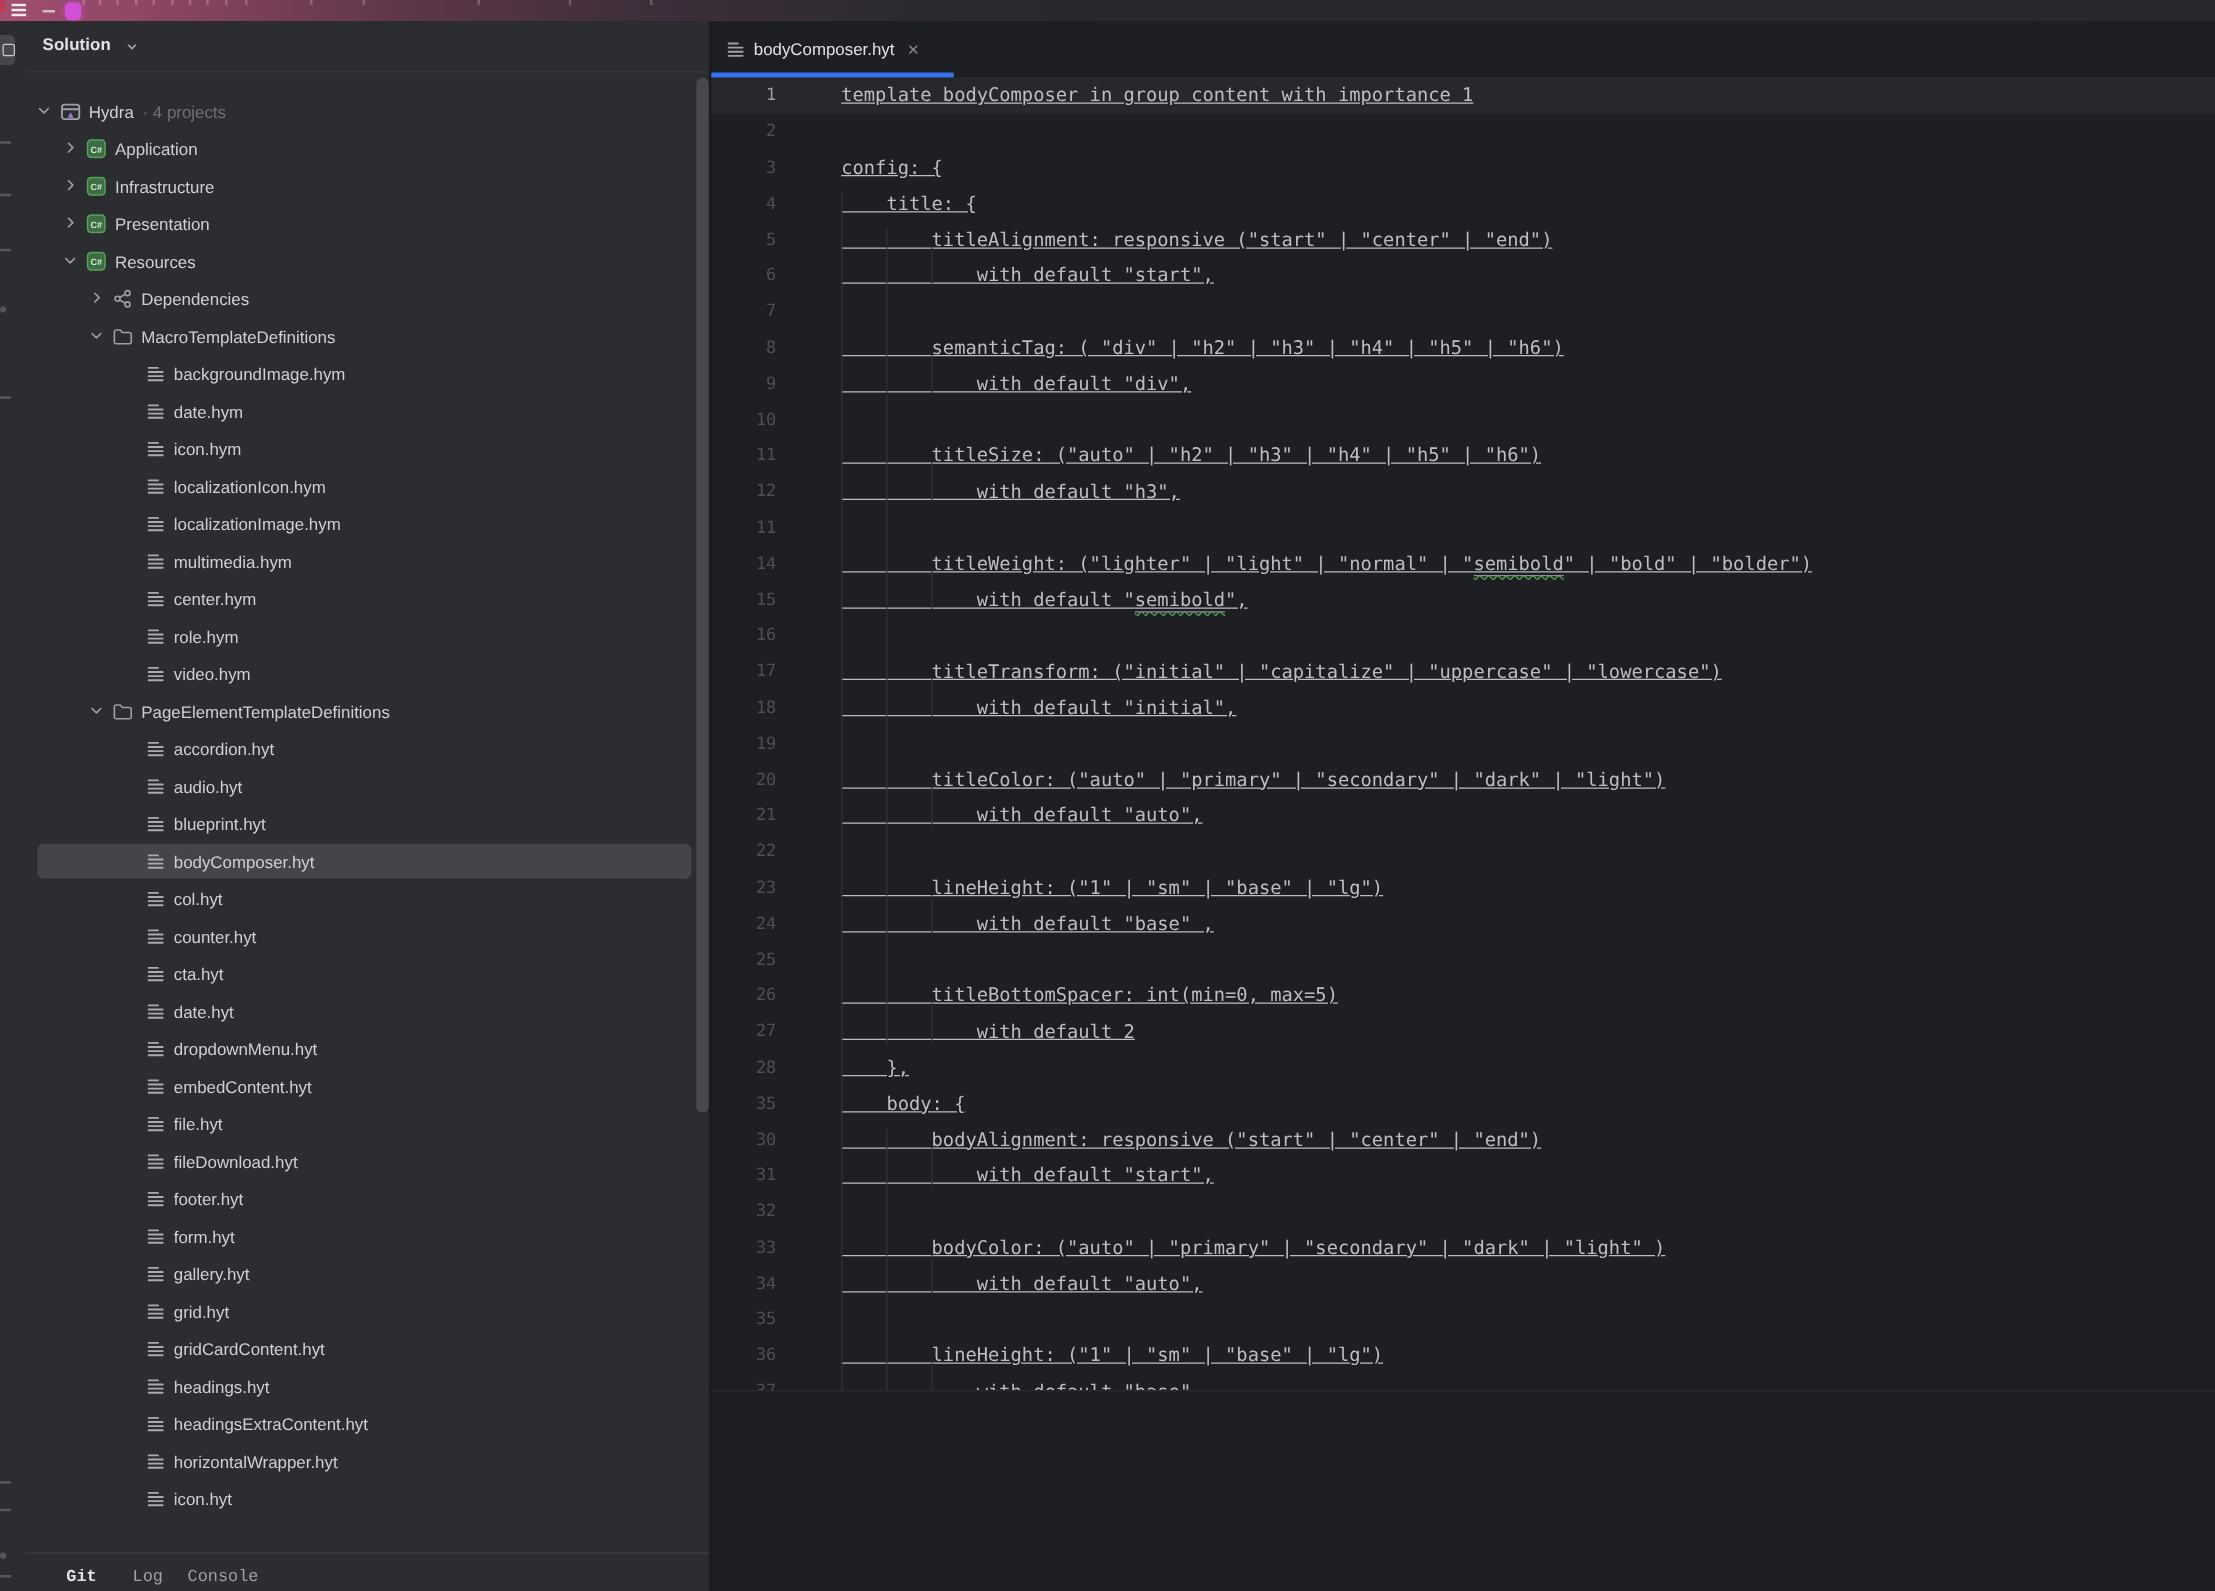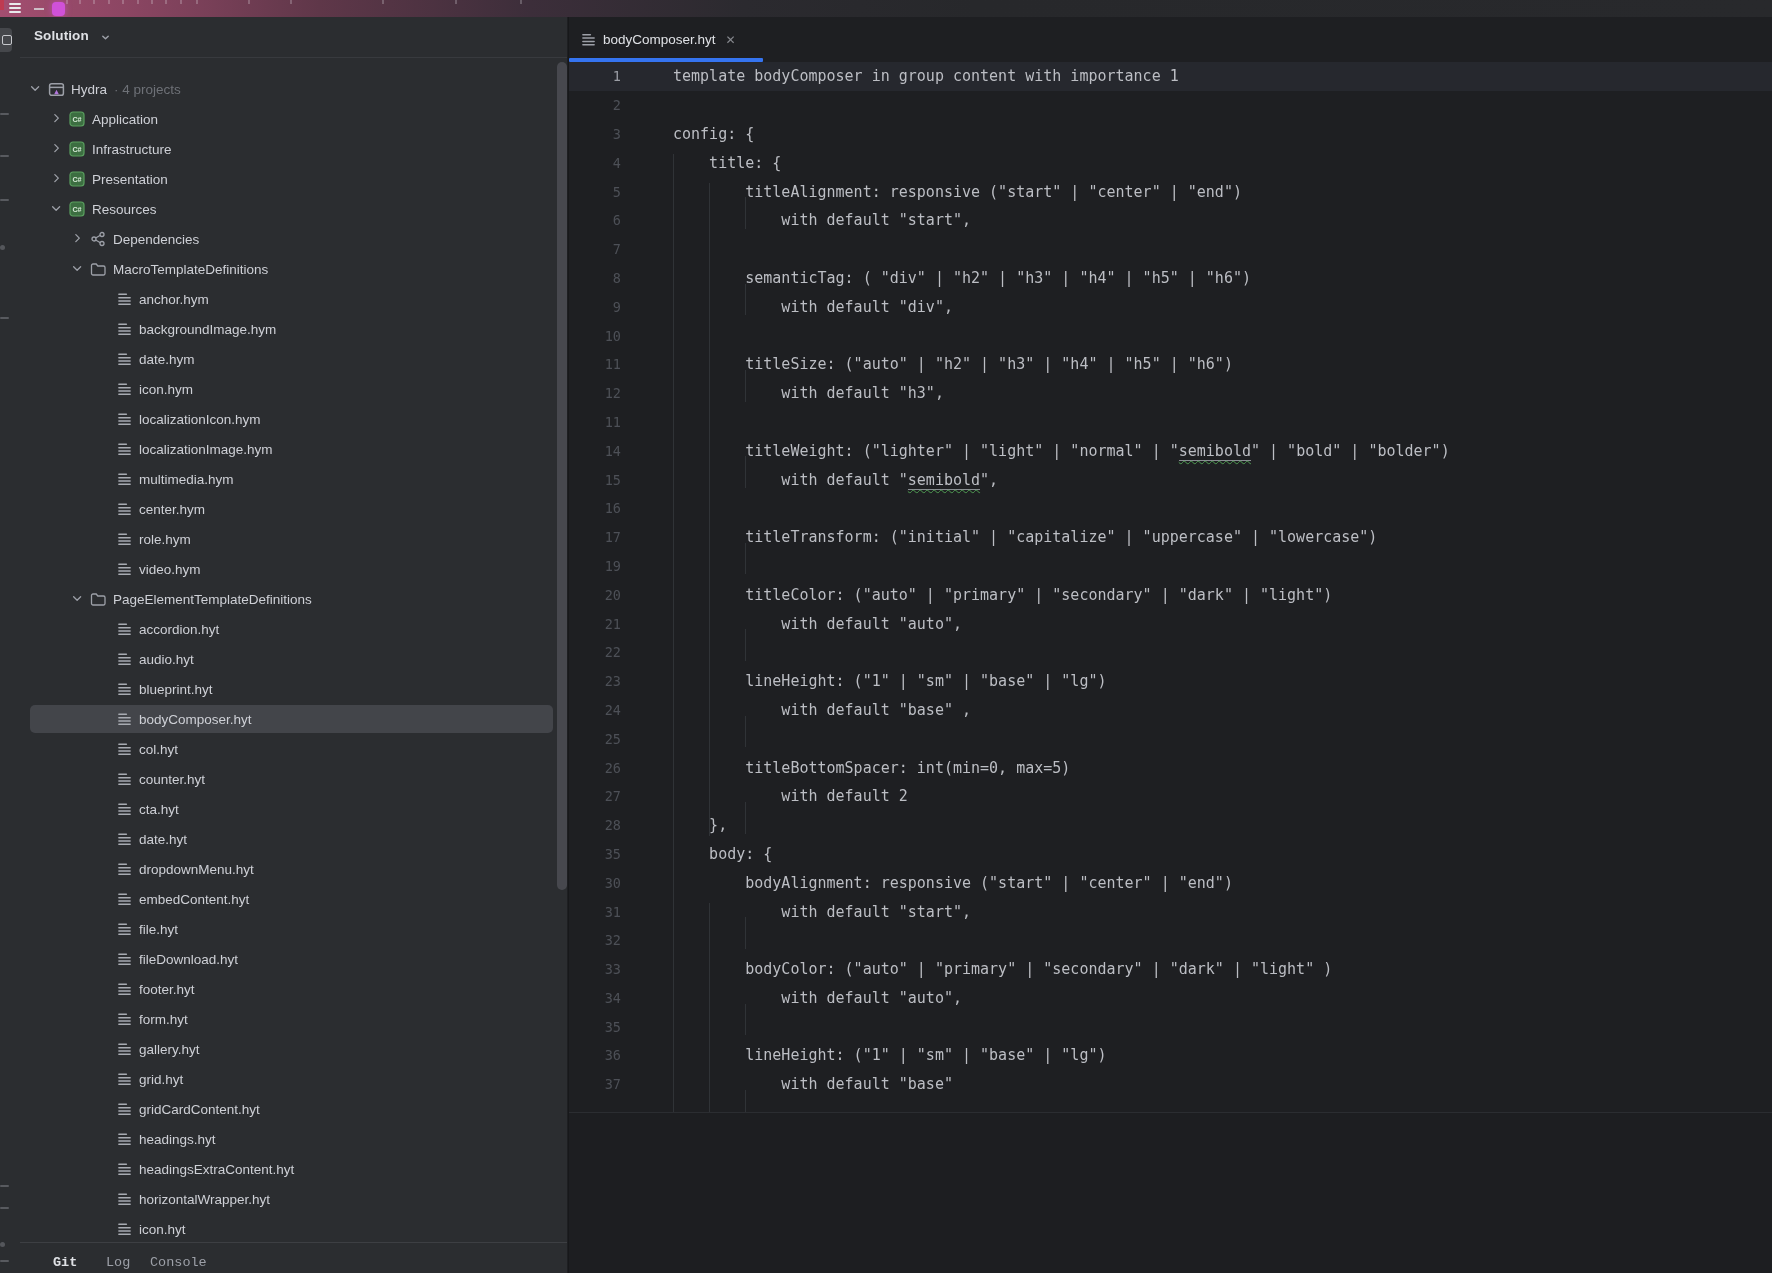--- a/index.html
+++ b/index.html
@@ -54,21 +54,21 @@
   #tab-active .tab-label{margin-left:7px;font-size:13.5px;color:#dfe1e5;}
   #tab-active .tab-close{margin-left:10px;font-size:12px;color:#87898f;cursor:pointer;line-height:1;}
   #tab-underline{position:absolute;left:0;top:41px;width:194px;height:4px;background:#3574f0;border-radius:1px;}
 
   #code-viewport{position:absolute;left:0;top:45px;width:100%;height:1050px;overflow:hidden;
      font-family:"DejaVu Sans Mono","Liberation Mono",monospace;}
   .cline{position:relative;height:28.8px;display:flex;align-items:center;}
   .cline.hl{background:#26282e;}
   .lnum{width:52px;flex:none;text-align:right;font-size:13.5px;color:#4d5057;user-select:none;}
   .cline.hl .lnum{color:#9b9ea5;}
-  .ctext{margin-left:52px;font-size:15px;color:#bcbec4;white-space:pre;}
+  .ctext{margin-left:52px;font-size:15px;color:#bcbec4;white-space:pre;text-decoration:underline;}
   .typo{border-bottom:1px solid #8a8d93;text-decoration:underline wavy #4e9a51 1px;text-underline-offset:4px;}
   .guide{position:absolute;width:1px;background:#303337;}
 
   #editor-bottom{position:absolute;left:0;top:1095px;width:100%;height:161px;background:#1d1e21;border-top:1px solid #2b2d31;}
 </style>
 </head>
 <body>
 
 <div id="stage">
 
@@ -245,35 +245,20 @@
           <span class="iconbox">
             <svg width="15" height="15" viewBox="0 0 16 16">
               <g stroke="#a8abb2" stroke-width="1.6" stroke-linecap="round">
                 <line x1="2" y1="2.5" x2="10" y2="2.5"></line>
                 <line x1="2" y1="6" x2="14" y2="6"></line>
                 <line x1="2" y1="9.5" x2="14" y2="9.5"></line>
                 <line x1="2" y1="13" x2="14" y2="13"></line>
               </g>
             </svg>
           </span>
-          <span class="tlabel">anchor.hym</span>
-        </div>
-        <div class="trow">
-          <div class="hl"></div>
-          <span class="spacer" style="width: 92px;"></span>
-          <span class="iconbox">
-            <svg width="15" height="15" viewBox="0 0 16 16">
-              <g stroke="#a8abb2" stroke-width="1.6" stroke-linecap="round">
-                <line x1="2" y1="2.5" x2="10" y2="2.5"></line>
-                <line x1="2" y1="6" x2="14" y2="6"></line>
-                <line x1="2" y1="9.5" x2="14" y2="9.5"></line>
-                <line x1="2" y1="13" x2="14" y2="13"></line>
-              </g>
-            </svg>
-          </span>
           <span class="tlabel">backgroundImage.hym</span>
         </div>
         <div class="trow">
           <div class="hl"></div>
           <span class="spacer" style="width: 92px;"></span>
           <span class="iconbox">
             <svg width="15" height="15" viewBox="0 0 16 16">
               <g stroke="#a8abb2" stroke-width="1.6" stroke-linecap="round">
                 <line x1="2" y1="2.5" x2="10" y2="2.5"></line>
                 <line x1="2" y1="6" x2="14" y2="6"></line>
@@ -807,20 +792,24 @@
           <span class="lnum">15</span>
           <span class="ctext">            with default "<span class="typo">semibold</span>",</span>
         </div>
         <div class="cline">
           <span class="lnum">16</span>
           <span class="ctext"></span>
         </div>
         <div class="cline">
           <span class="lnum">17</span>
           <span class="ctext">        titleTransform: ("initial" | "capitalize" | "uppercase" | "lowercase")</span>
+        </div>
+        <div class="cline">
+          <span class="lnum">18</span>
+          <span class="ctext">            with default "initial",</span>
         </div>
         <div class="cline">
           <span class="lnum">19</span>
           <span class="ctext"></span>
         </div>
         <div class="cline">
           <span class="lnum">20</span>
           <span class="ctext">        titleColor: ("auto" | "primary" | "secondary" | "dark" | "light")</span>
         </div>
         <div class="cline">

